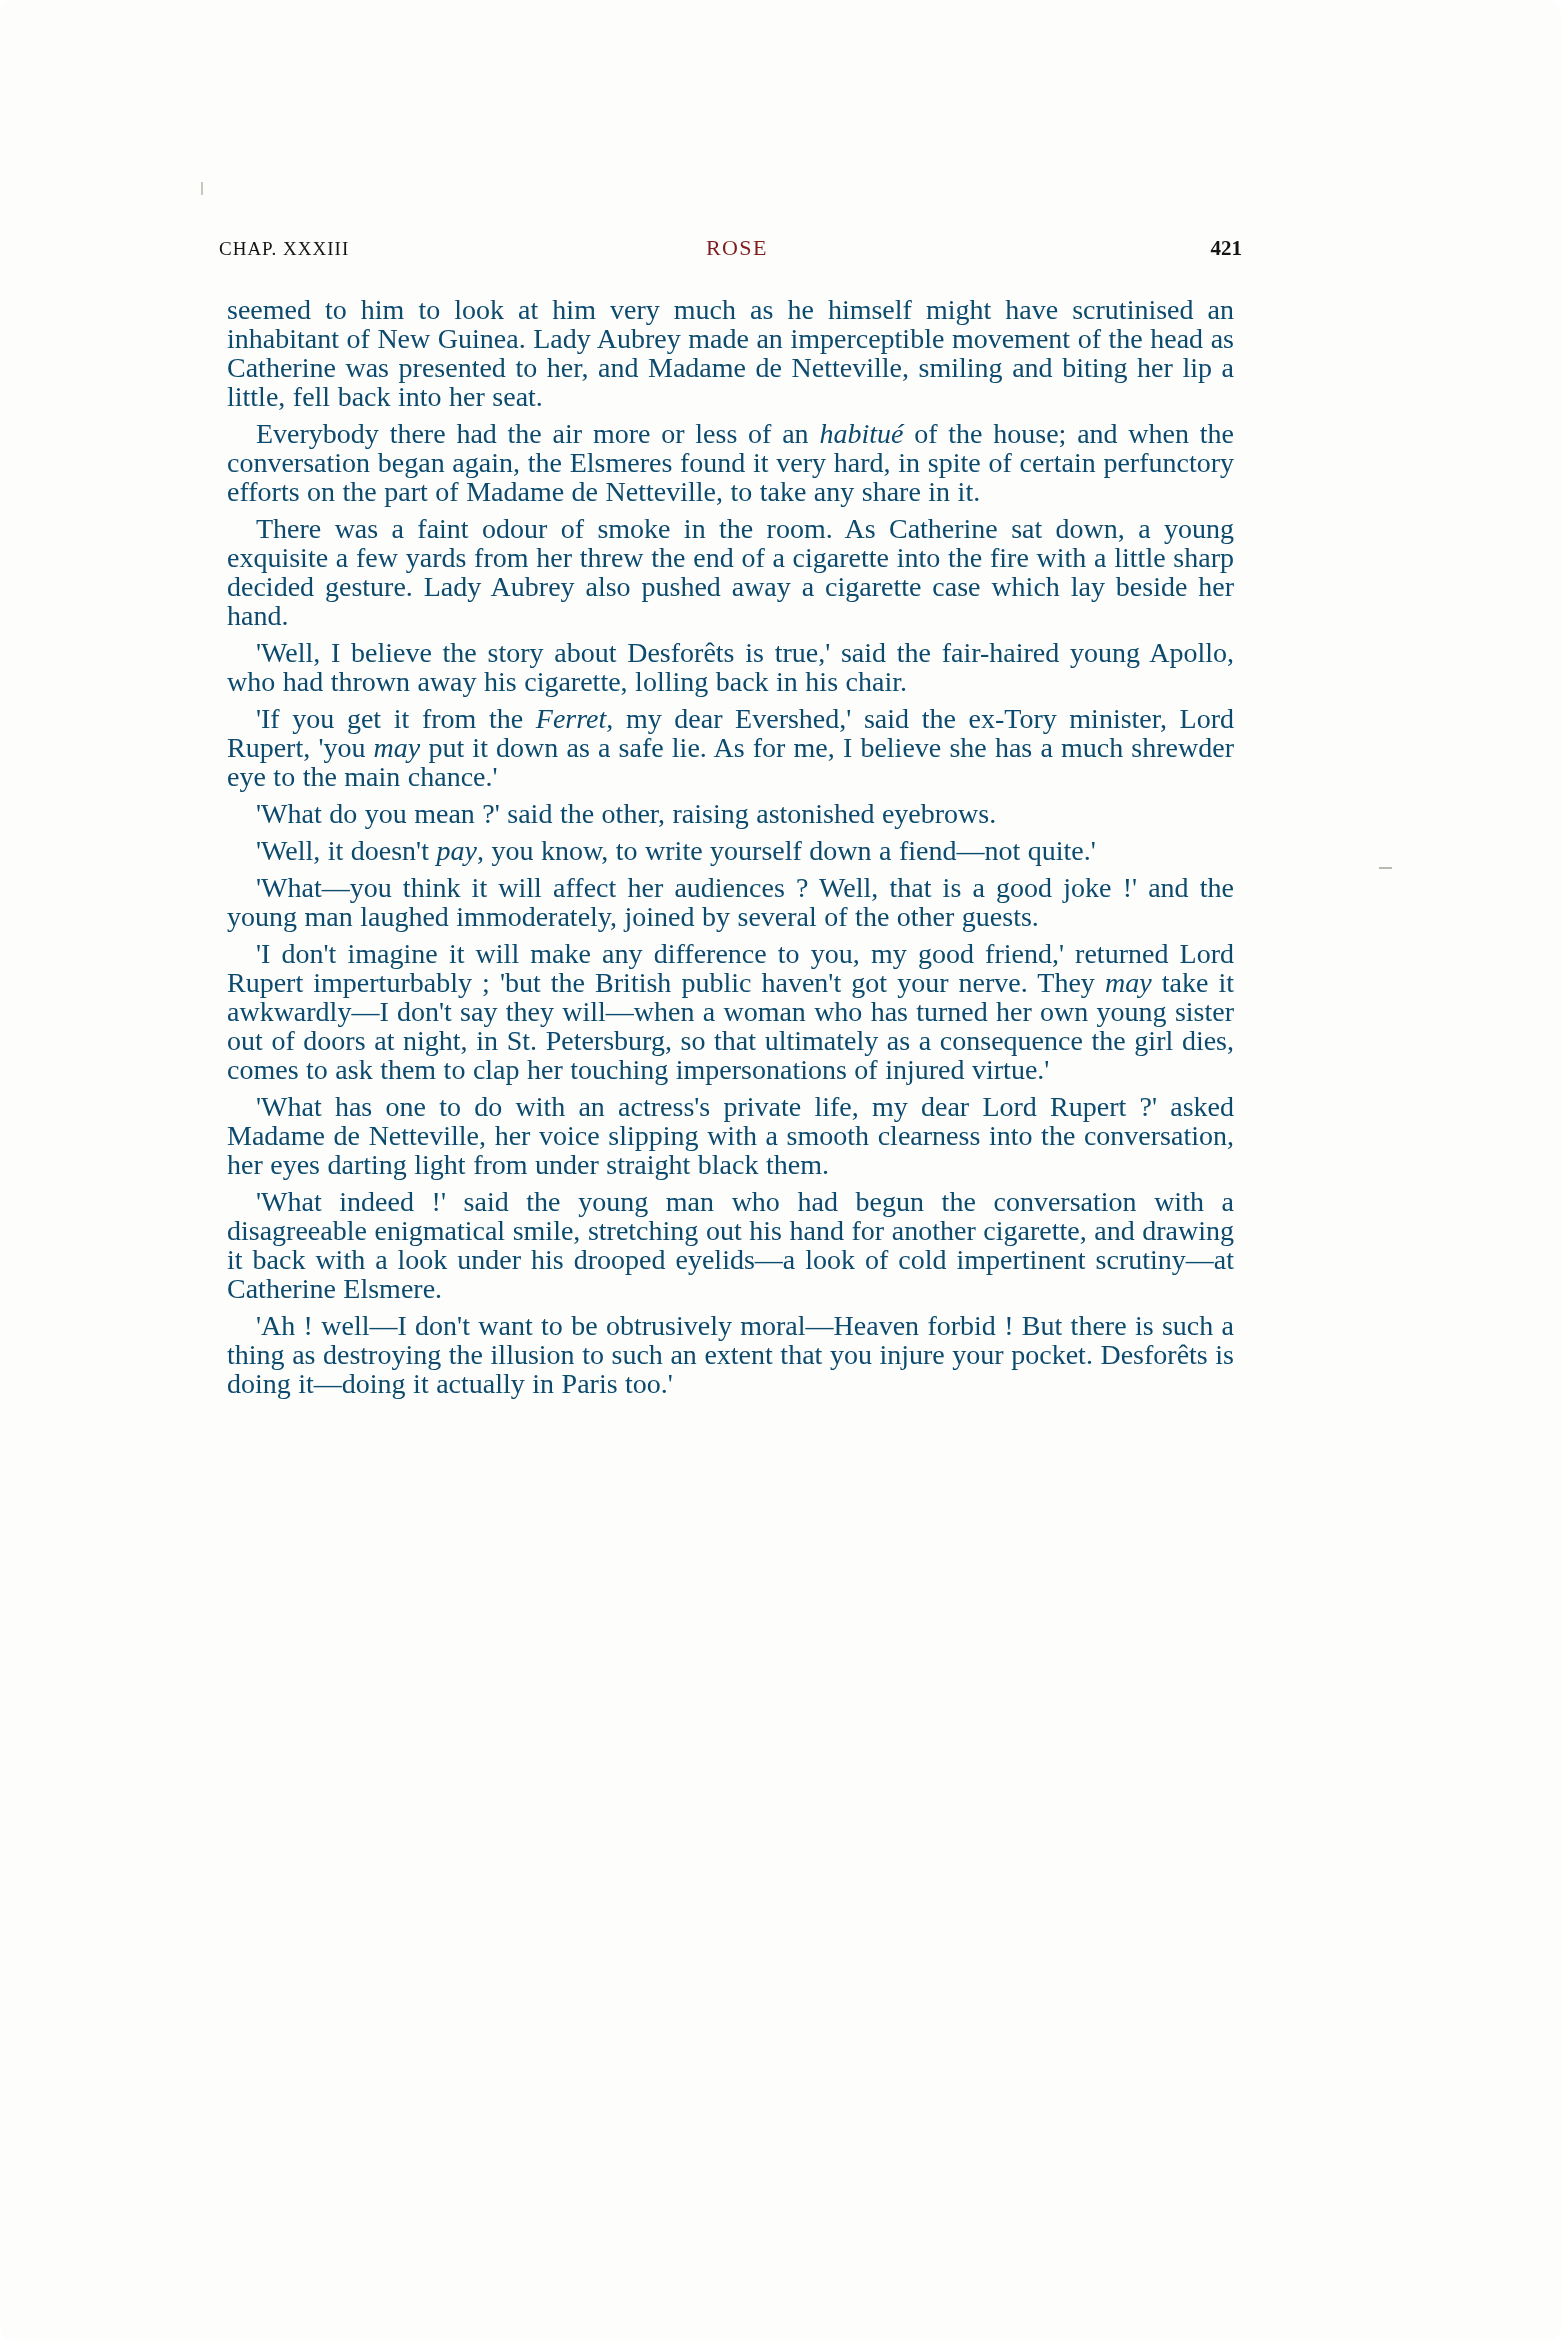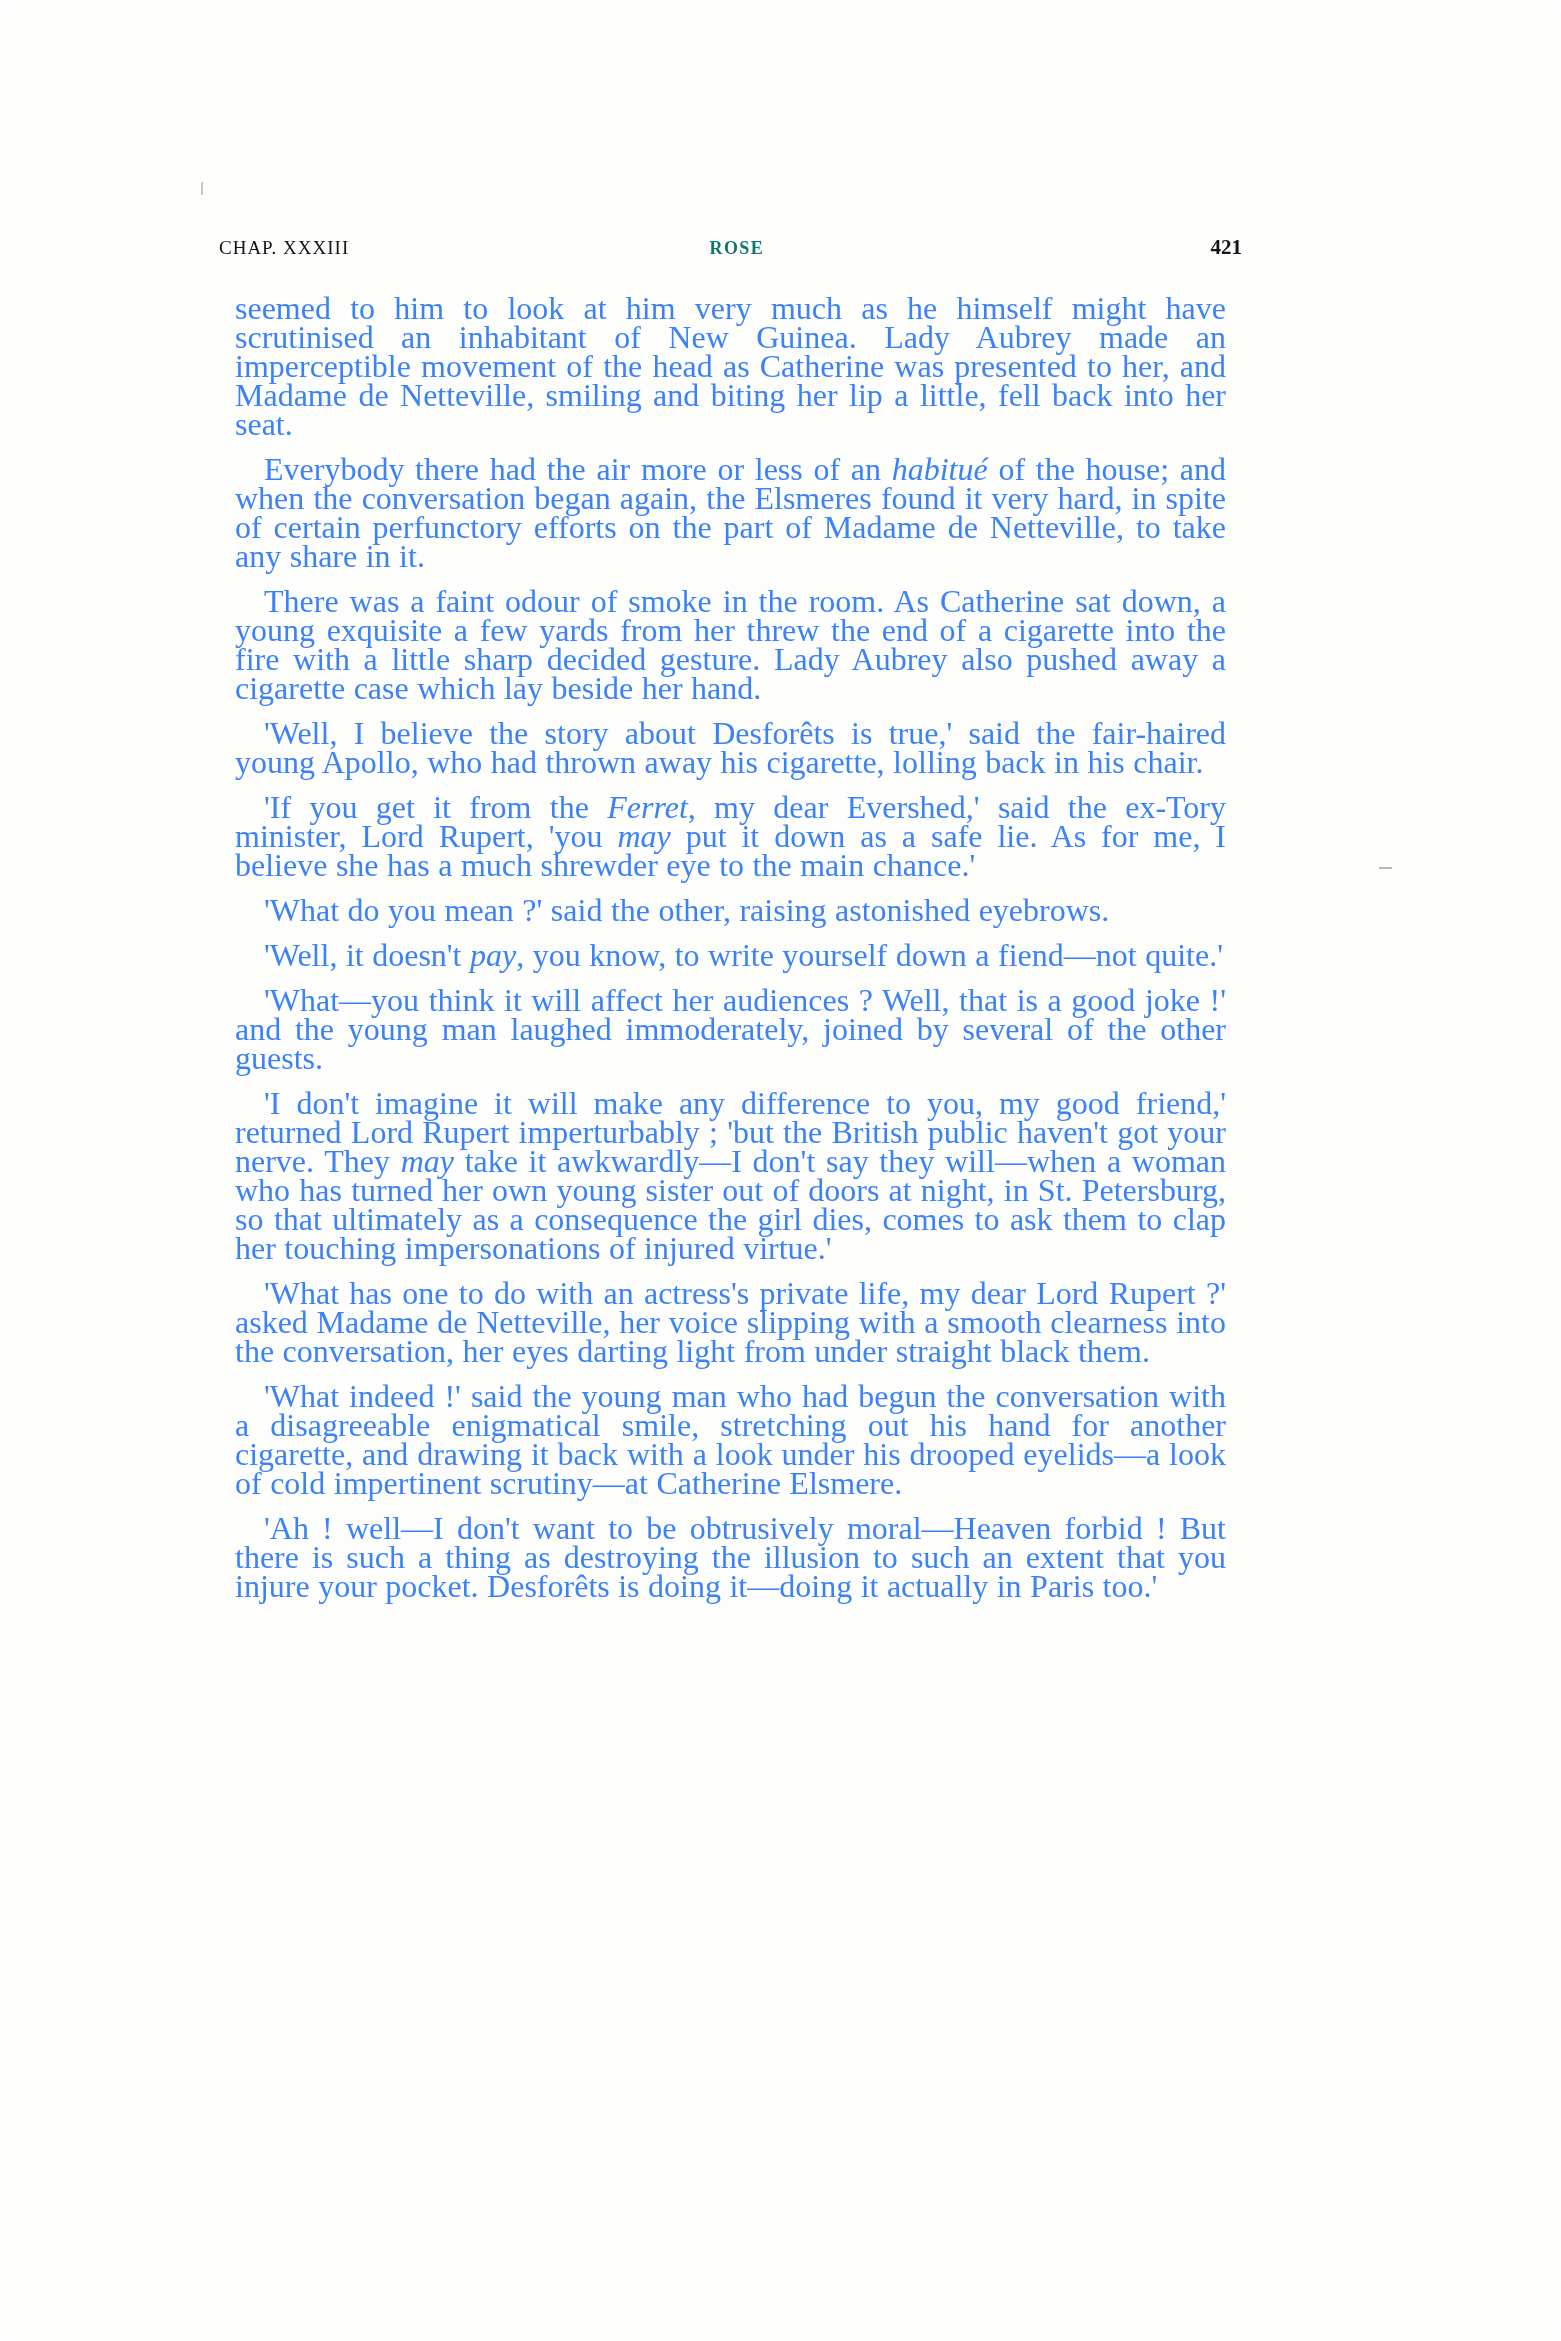--- a/index.html
+++ b/index.html
@@ -40,39 +40,39 @@
   .runhead .chap {
     font-size: 19px;
     letter-spacing: 1px;
     font-variant: small-caps;
     text-transform: uppercase;
     font-weight: normal;
     color: #141414;
     white-space: nowrap;
   }
   .runhead .title {
-    font-size: 18px;
+    font-size: 22px;
     letter-spacing: 1.4px;
-    font-weight: bold;
-    color: #0f766e;
+    font-weight: normal;
+    color: #7f1d1d;
     position: relative;
     left: -43px;
   }
   .runhead .folio {
     font-size: 21px;
     font-weight: bold;
     color: #141414;
   }
   .body-text p {
-    margin: 16px;
-    font-size: 32px;
+    margin: 8px;
+    font-size: 28px;
     line-height: 29px;
     text-align: justify;
     text-justify: inter-word;
-    color: #3b82f6;
+    color: #0c4a6e;
     word-spacing: 0.5px;
     -webkit-font-smoothing: none;
   }
   .body-text p.indent {
     text-indent: 29px;
   }
   .body-text p.first {
     text-indent: 0;
   }
   i {

